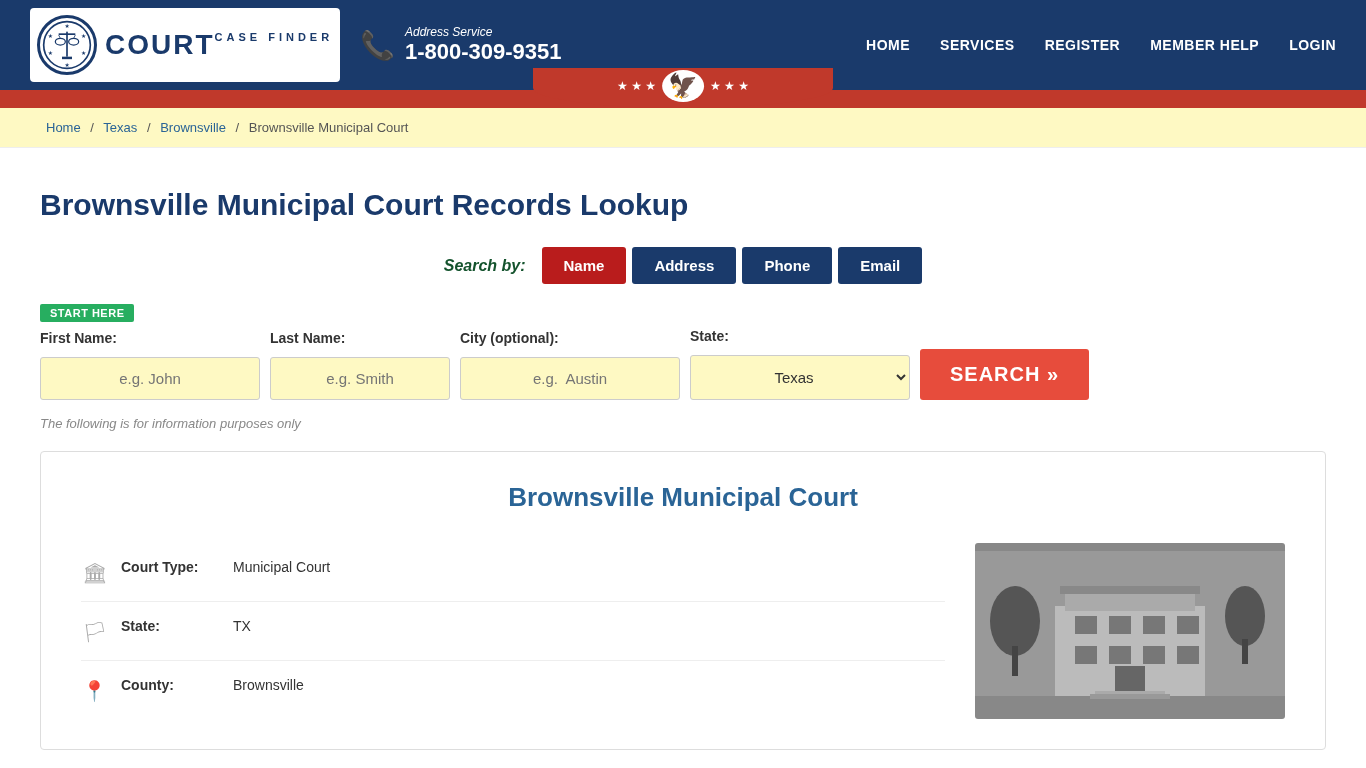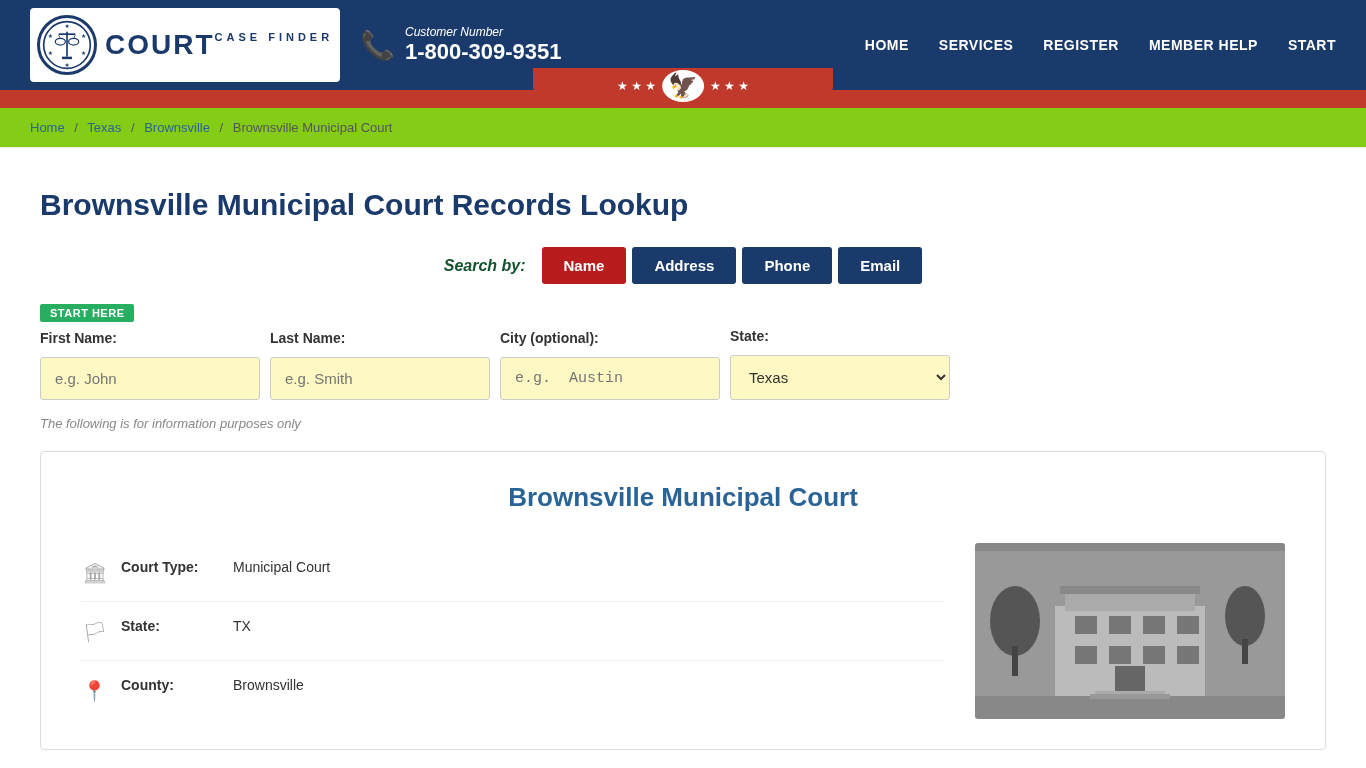--- a/index.html
+++ b/index.html
@@ -75,24 +75,24 @@
       transform: translateX(-50%);
       z-index: 10;
       display: flex;
       flex-direction: column;
       align-items: center;
     }
     .stars-row { display: flex; align-items: center; gap: 6px; color: #fff; font-size: 12px; }
 
     
     .breadcrumb {
-      padding: 12px 30px;
+      padding: 12px 46px;
       font-size: 13px;
       border-bottom: 1px solid #eee;
-      background: #84cc16;
+      background: #fef9c3;
     }
     .breadcrumb a { color: #2a6496; text-decoration: none; }
     .breadcrumb span { color: #555; }
     .bc-sep { margin: 0 6px; color: #999; }
 
     
     .main-content { padding: 20px 40px; }
 
     .page-title {
       text-align: left;
@@ -149,24 +149,25 @@
     .form-group { display: flex; flex-direction: column; gap: 11px; }
     .form-group label { font-size: 14px; font-weight: bold; color: #333; }
     .form-group input, .form-group select {
       padding: 12px 14px;
       font-size: 15px;
       border: 1px solid #ccc;
       border-radius: 3px;
       background: #fef9c3;
       color: #999;
       outline: none;
+      text-align: center;
     }
     .form-group input { width: 220px; }
-    .form-group.last-name input { width: 220px; }
-    .form-group.city input { width: 220px; font-family: Liberation Mono, monospace; }
+    .form-group.last-name input { width: 180px; }
+    .form-group.city input { width: 220px; }
     .form-group.state select { width: 220px; color: #333; }
     .search-btn {
       background: #e74c3c;
       color: #fff;
       border: none;
       padding: 14px 30px;
       font-size: 20px;
       font-weight: bold;
       border-radius: 3px;
       cursor: pointer;
@@ -255,32 +256,32 @@
       </div>
       <div class="logo-text">
         <span class="logo-court">COURT</span>
         <span class="logo-case-finder">CASE FINDER</span>
       </div>
     </div>
 
     <div class="customer-service">
       <span class="cs-icon">📞</span>
       <div class="cs-text">
-        <span class="cs-label">Customer Number</span>
+        <span class="cs-label">Address Service</span>
         <span class="cs-phone">1-800-309-9351</span>
       </div>
     </div>
   </div>
 
   <nav class="nav-links">
     <a href="#">HOME</a>
     <a href="#">SERVICES</a>
     <a href="#">REGISTER</a>
     <a href="#">MEMBER HELP</a>
-    <a href="#">START</a>
+    <a href="#">LOGIN</a>
   </nav>
 </header>
 
 <div class="wave-banner">
   <div class="eagle-container">
     <div class="stars-row">
       <span>★ ★ ★</span>
       <span style="font-size:24px; color:#1a3a6b; background:#fff; border-radius:50%; padding:2px 6px;">🦅</span>
       <span>★ ★ ★</span>
     </div>
@@ -327,20 +328,21 @@
       <div class="form-group state">
         <label>State:</label>
         <select>
           <option value="TX" selected="">Texas</option>
           <option value="AL">Alabama</option>
           <option value="AK">Alaska</option>
           <option value="CA">California</option>
           <option value="FL">Florida</option>
         </select>
       </div>
+      <button class="search-btn">SEARCH »</button>
     </div>
   </div>
 
   <p class="info-note">The following is for information purposes only</p>
 
   <div class="court-card">
     <h2 class="court-card-title">Brownsville Municipal Court</h2>
     <div class="court-card-body">
       <div class="court-info">
 

